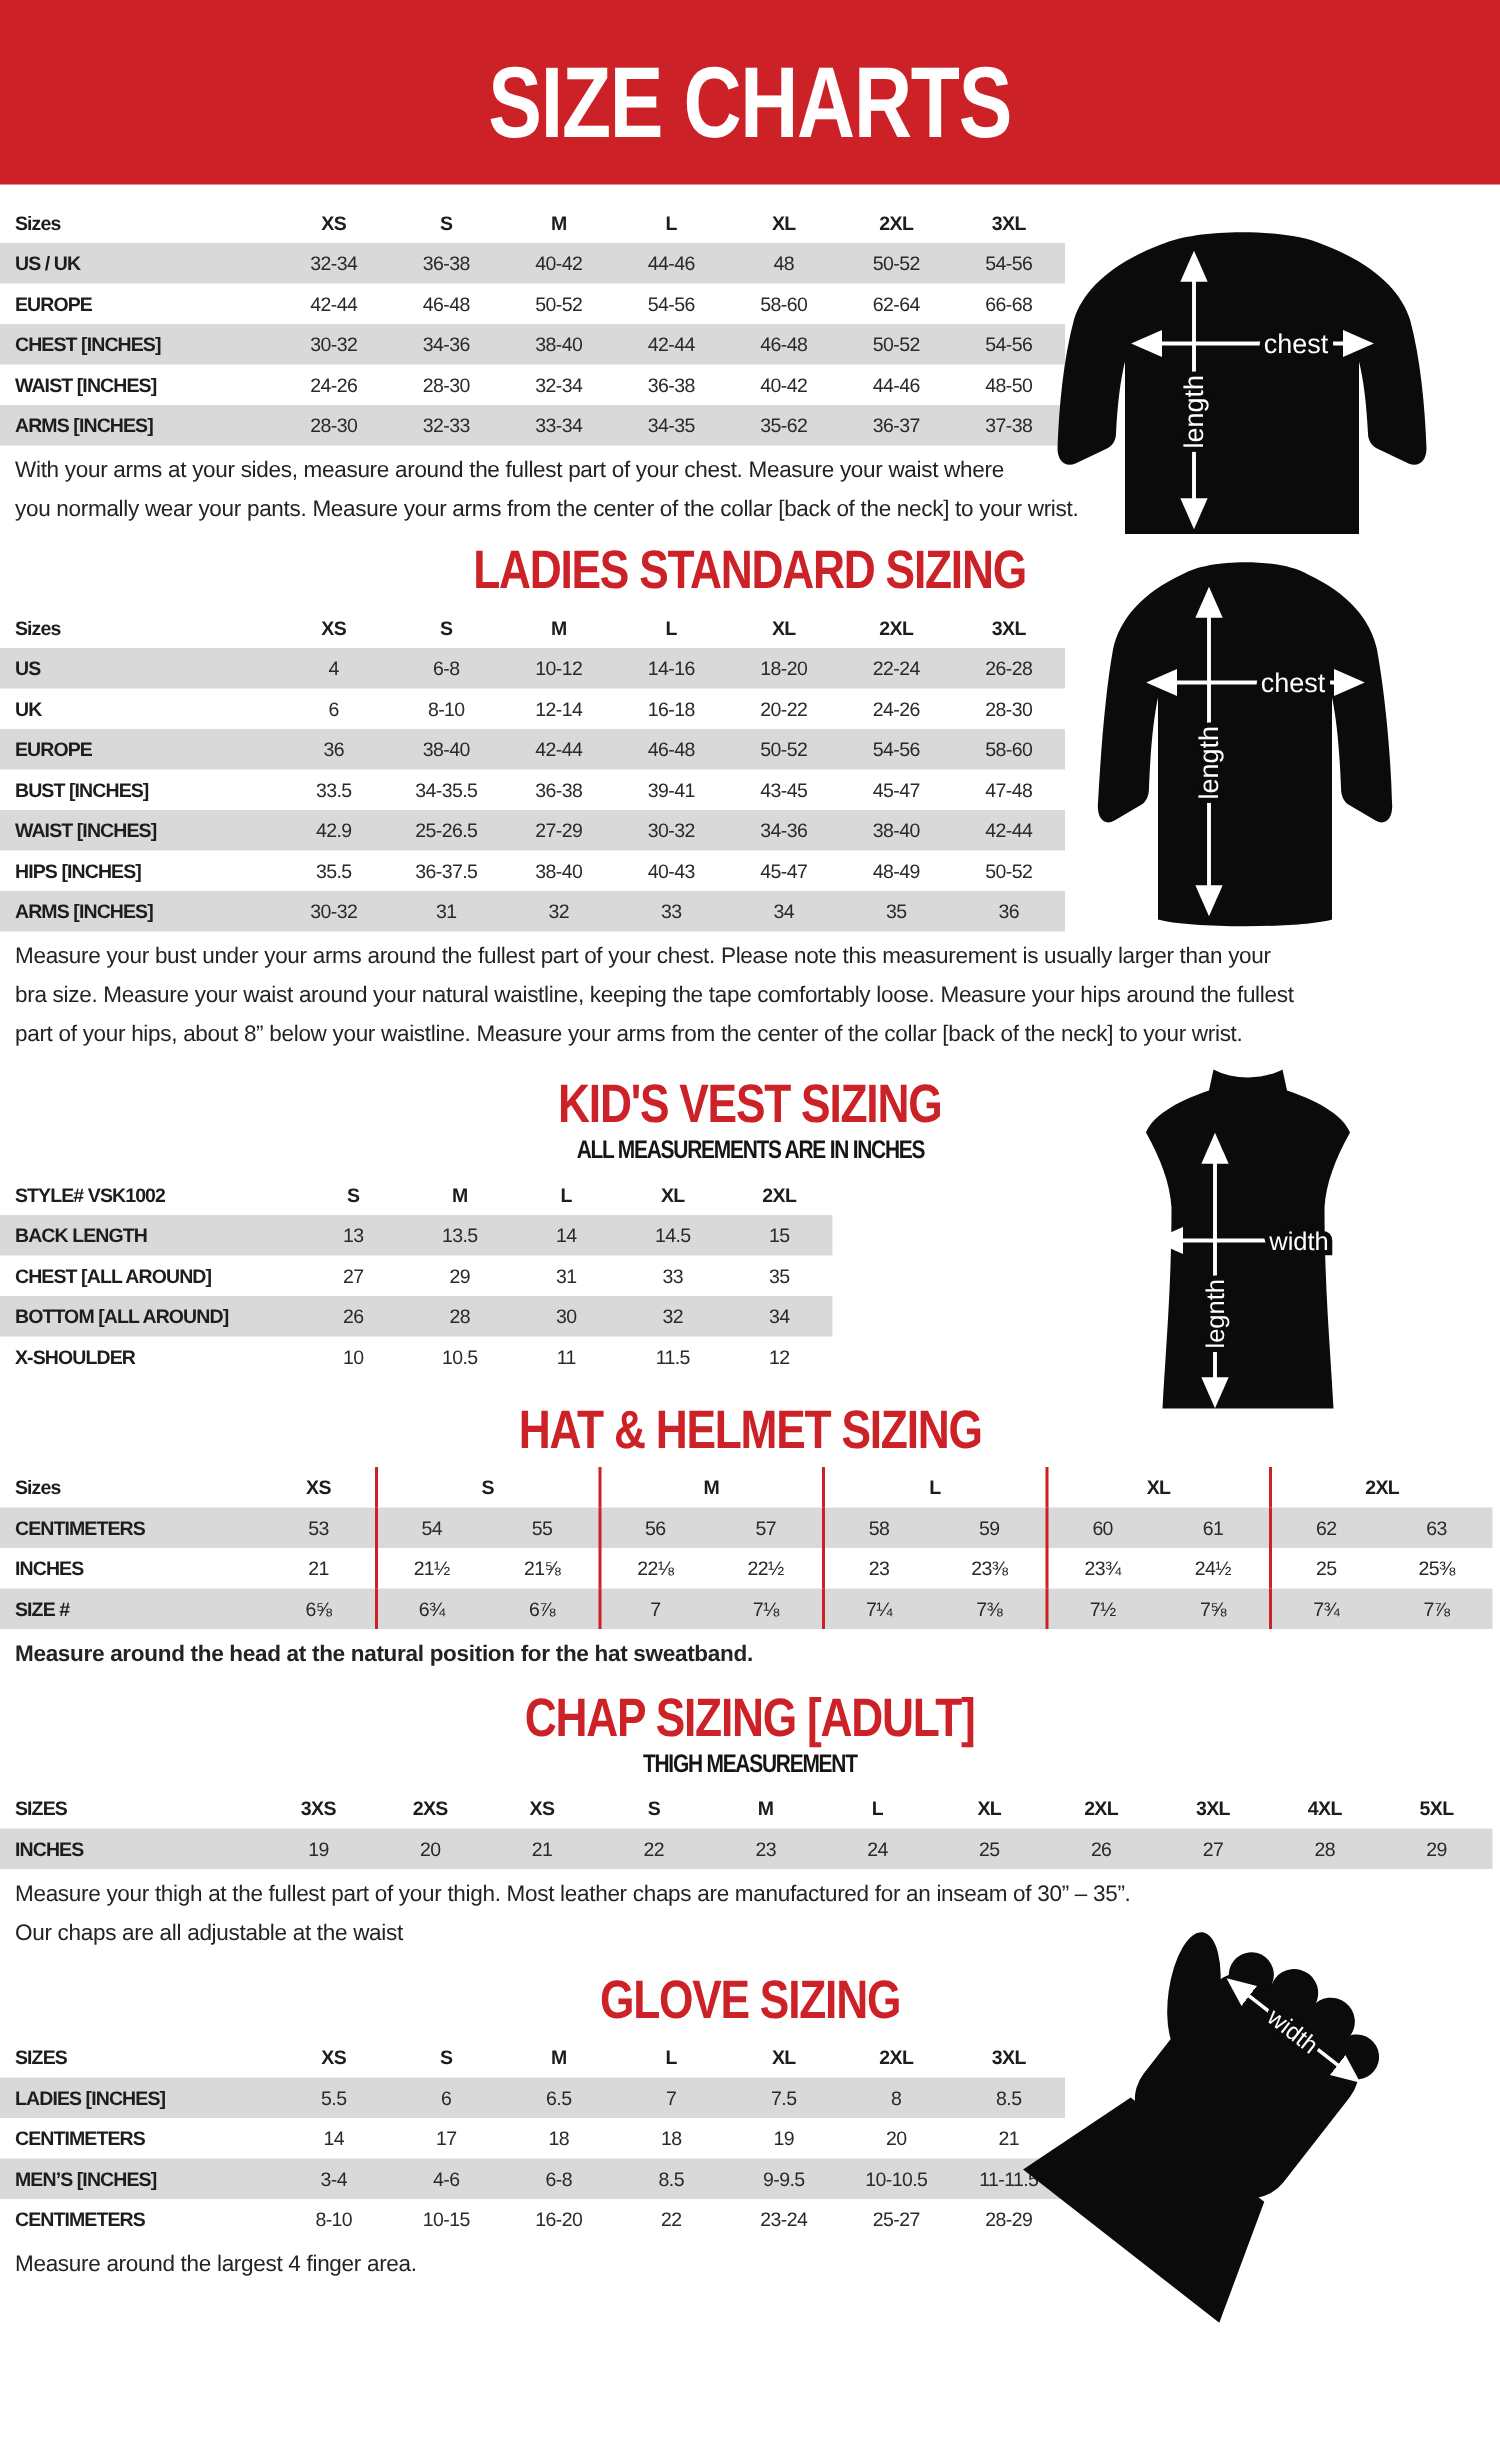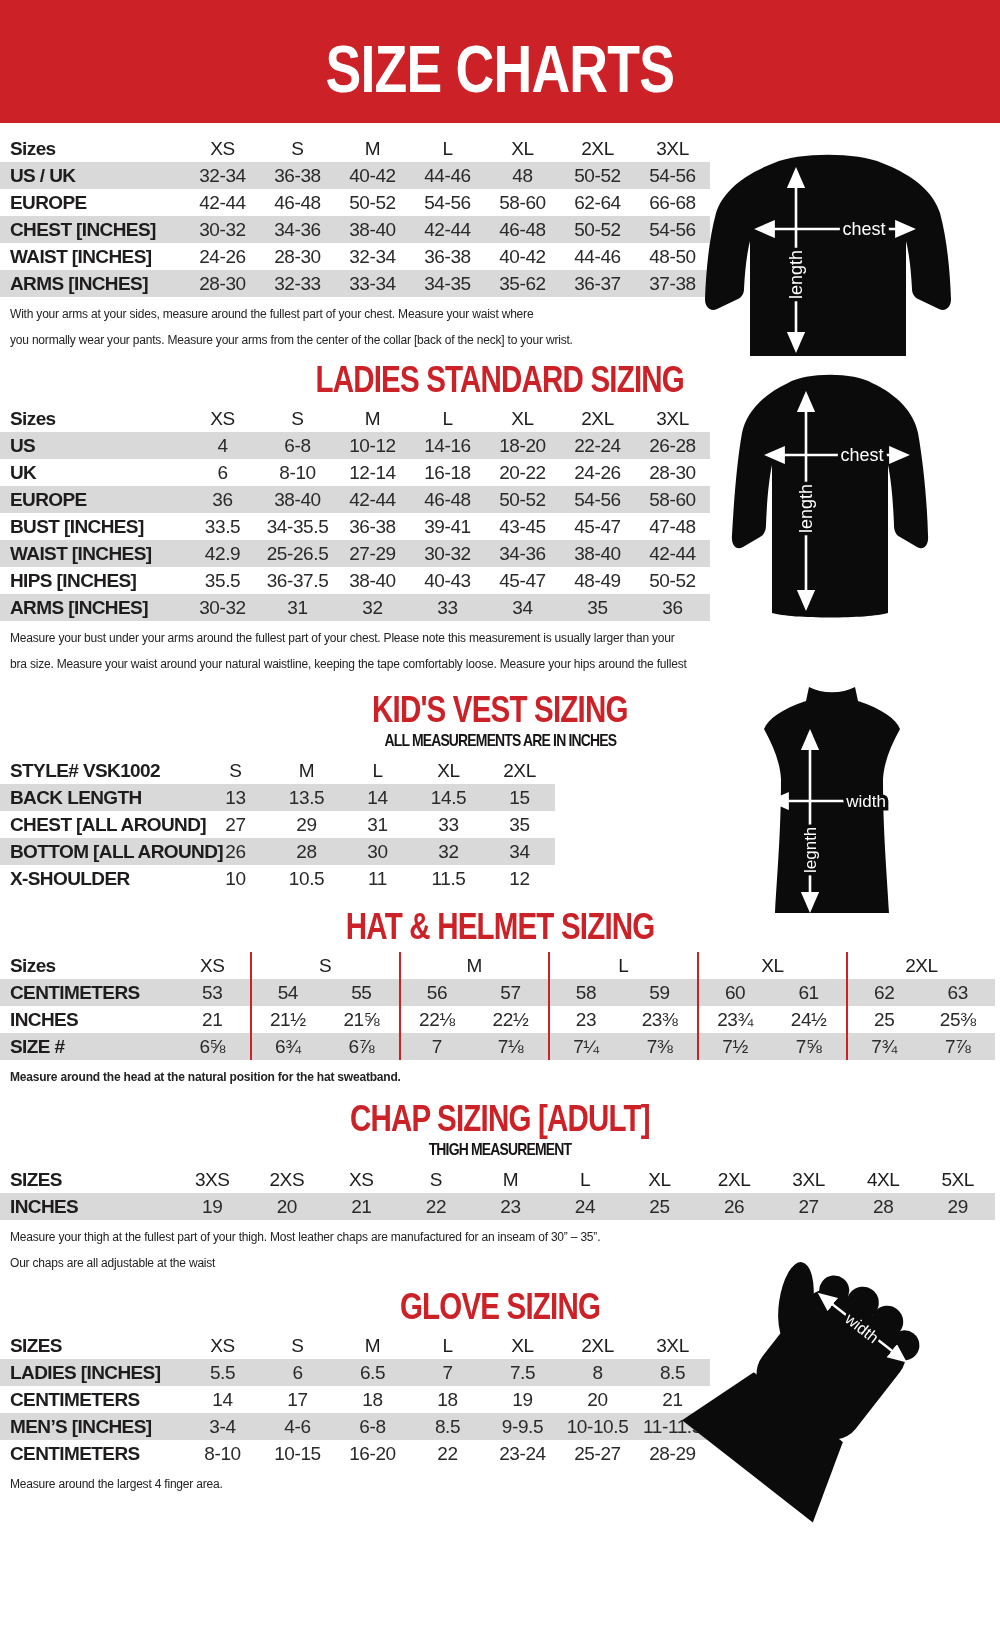--- a/index.html
+++ b/index.html
@@ -29,40 +29,40 @@
     text-align:center;color:var(--accent);
     font-size:36px;font-weight:bold;line-height:38px;
   }
   .cond{display:inline-block;transform:scaleX(.82);letter-spacing:-1px;white-space:nowrap;}
   .sub-title{
     text-align:center;font-size:17px;font-weight:bold;line-height:24px;color:#161414;
   }
   .tbl{margin-top:6px;}
   .trow{
     display:grid;grid-template-columns:var(--cols);
-    height:27px;font-size:19px;text-align:right;
+    height:27px;font-size:13px;text-align:right;
   }
   .trow.gray{background:var(--shade);}
   .lab{
     font-weight:bold;letter-spacing:-0.6px;
     display:flex;align-items:center;justify-content:flex-start;
     padding-left:10px;height:100%;white-space:nowrap;
   }
   .cell{
     display:flex;align-items:center;justify-content:center;
     height:100%;color:#2b2929;letter-spacing:-0.4px;white-space:nowrap;
   }
-  .cell.hd{font-weight:normal;color:var(--ink);}
+  .cell.hd{font-weight:bold;color:var(--ink);}
   .cell.bL{border-left:2px solid var(--accent);}
   .w710{width:710px;--cols:185px repeat(7,1fr);}
   .w555{width:555px;--cols:200px repeat(5,1fr);}
   .w995{width:995px;--cols:175px repeat(11,1fr);}
   .notes{margin-top:4px;padding-left:10px;}
   .note-line{
-    font-size:12px;line-height:26px;color:#242222;
+    font-size:15px;line-height:26px;color:#242222;
     letter-spacing:-0.2px;white-space:nowrap;
   }
   .illus{position:absolute;}
   svg{overflow:visible;display:block;}
   .sec{position:relative;}
 </style>
 </head>
 <body>
 
 <div id="page">
@@ -242,20 +242,21 @@
           <div class="cell">32</div>
           <div class="cell">33</div>
           <div class="cell">34</div>
           <div class="cell">35</div>
           <div class="cell">36</div>
         </div>
       </div>
     <div class="notes">
       <div class="note-line">Measure your bust under your arms around the fullest part of your chest. Please note this measurement is usually larger than your</div>
       <div class="note-line">bra size. Measure your waist around your natural waistline, keeping the tape comfortably loose. Measure your hips around the fullest</div>
+      <div class="note-line">part of your hips, about 8” below your waistline. Measure your arms from the center of the collar [back of the neck] to your wrist.</div>
     </div>
     <div class="illus" style="left:700px;top:6px;width:260px;height:256px">
       <svg width="260" height="256" viewBox="0 0 260 256">
         <defs>
           <marker id="al" markerWidth="9" markerHeight="8" refX="6.5" refY="3.5" orient="auto-start-reverse">
             <path d="M0,0 L8,3.5 L0,7 Z" fill="#fff"></path>
           </marker>
         </defs>
         <path fill="#0b0b0b" d="M88,16 C106,5 154,5 172,16 C198,28 214,46 218,66 C223,94 227,132 228,168
              C229,178 224,184 217,180 L200,170 C196,168 194,164 194,158

